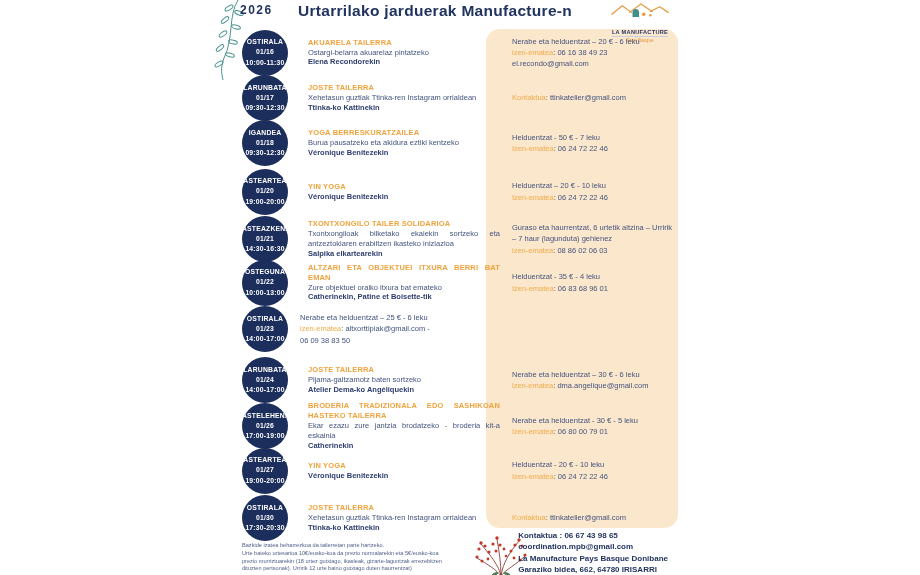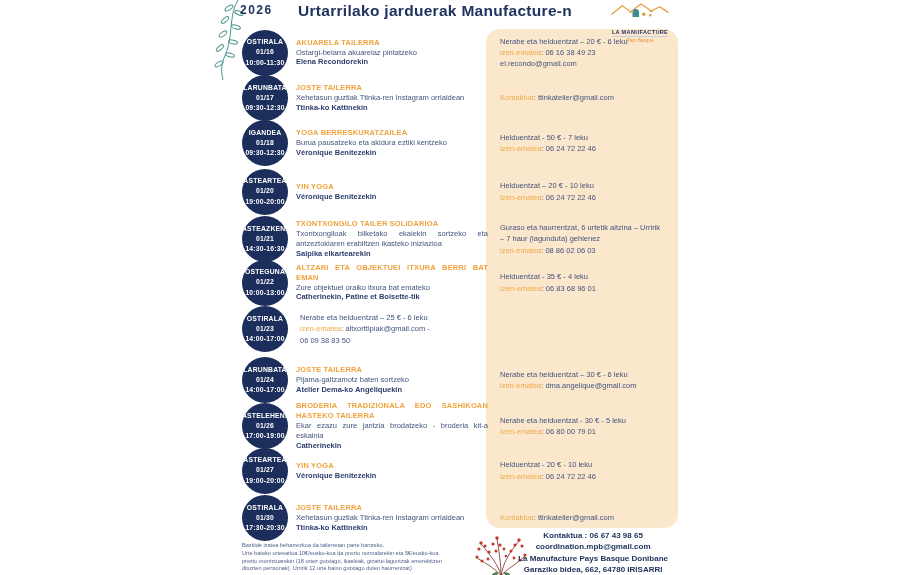--- a/index.html
+++ b/index.html
@@ -20,32 +20,32 @@
   .logo svg{display:block;margin:0 auto;}
   .logo-name{font-size:5.6px;font-weight:bold;color:#23356b;letter-spacing:.3px;
     border-bottom:.5px solid #c8cede;display:inline-block;padding-bottom:.5px;}
   .logo-sub{font-size:4.6px;color:#e59a40;}
   .rows{position:absolute;left:24px;top:29px;width:436px;display:flex;flex-direction:column;}
   .row{display:flex;align-items:center;}
   .circle{flex:0 0 46px;width:46px;height:46px;border-radius:50%;background:#1c2e5c;
     color:#ffffff;display:flex;flex-direction:column;justify-content:center;
     text-align:center;font-weight:bold;font-size:6.8px;line-height:1.5;z-index:2;
     letter-spacing:.2px;}
-  .mid{flex:0 0 192px;margin-left:8px;font-size:7.5px;color:#44547f;line-height:1.32;}
+  .mid{flex:0 0 192px;margin-left:20px;font-size:7.5px;color:#44547f;line-height:1.32;}
   .etitle{color:#efa33e;font-weight:bold;text-align:justify;letter-spacing:.15px;}
   .desc{text-align:justify;}
   .person{font-weight:bold;color:#2c3d6e;}
   .right{flex:0 0 190px;box-sizing:border-box;padding:0 14px 0 12px;font-size:7.5px;
     color:#44547f;line-height:1.5;}
   .lbl{color:#f0ab49;}
   .footnote{position:absolute;left:24px;top:542px;width:245px;font-size:5.6px;
     color:#54628b;line-height:1.4;}
   .footnote div{display:block;}
   .berries{position:absolute;left:250px;top:531px;width:66px;height:46px;}
-  .contact{position:absolute;right:12px;top:530px;text-align:center;font-size:8px;
+  .contact{position:absolute;right:12px;top:530px;text-align:left;font-size:8px;
     font-weight:bold;color:#22345f;line-height:1.42;}
 </style>
 </head>
 <body>
 
 <div class="poster">
 
   <div class="peach-bg"></div>
 
   <svg class="vine" viewBox="0 0 34 84">

